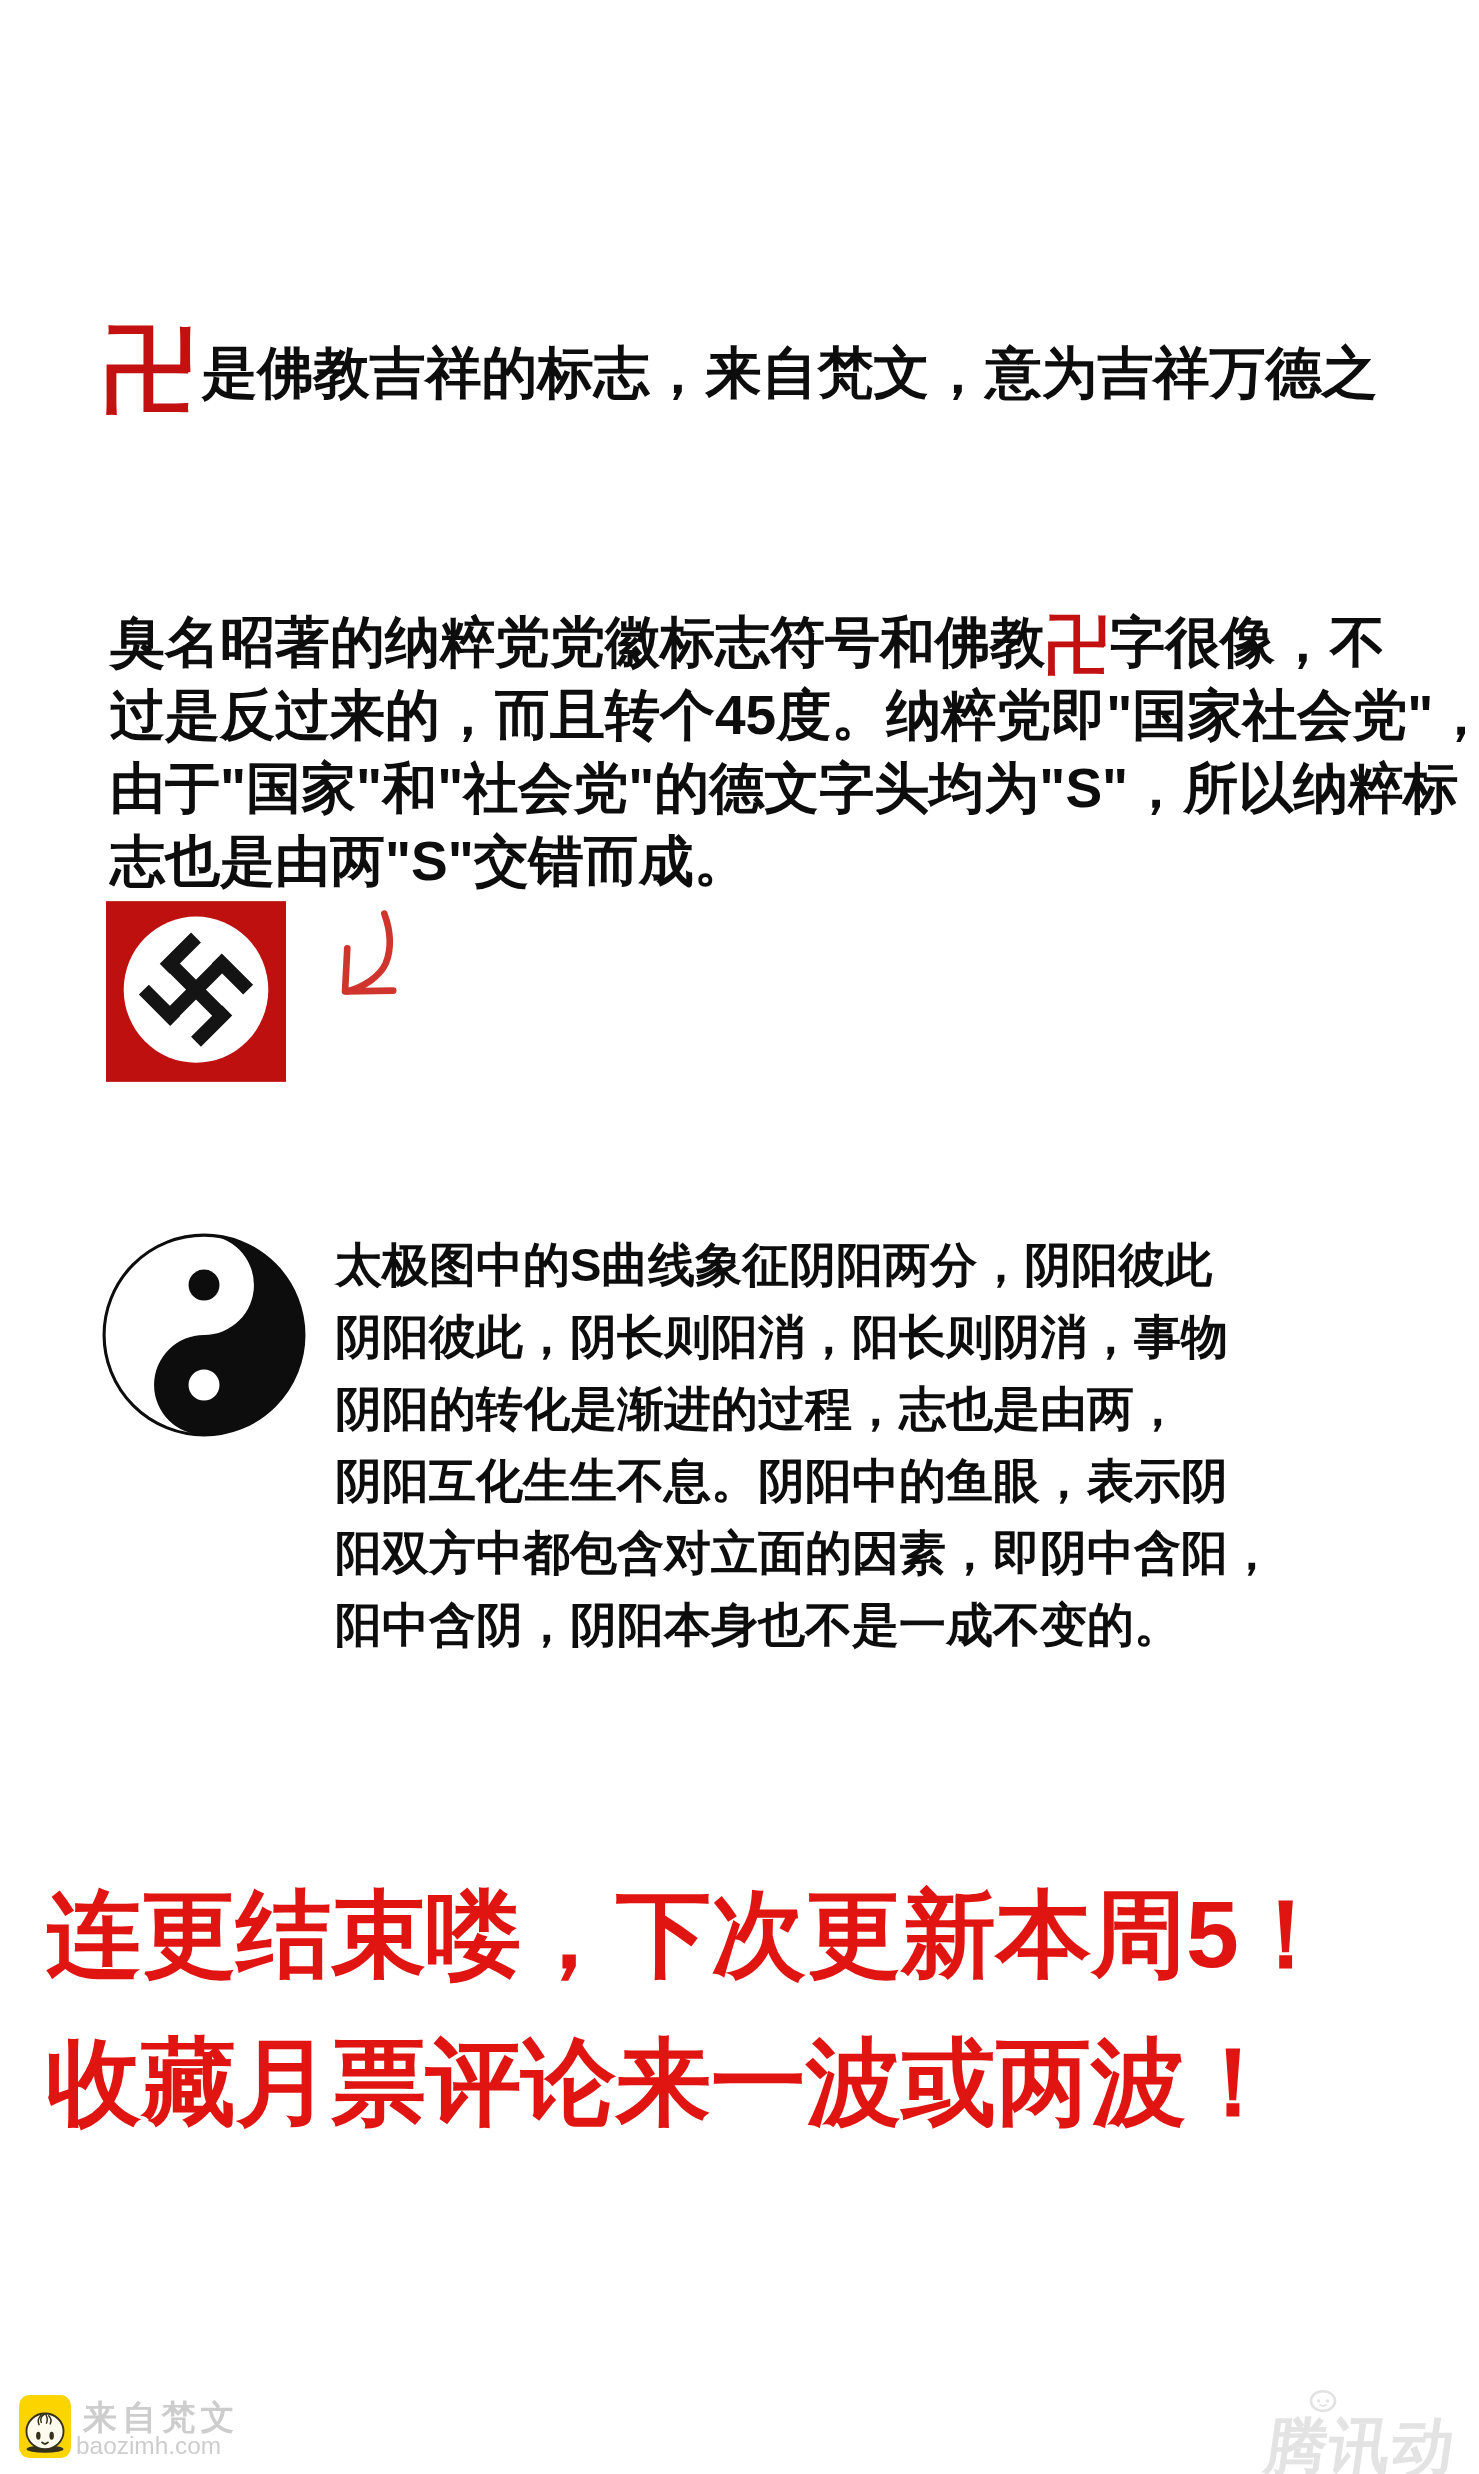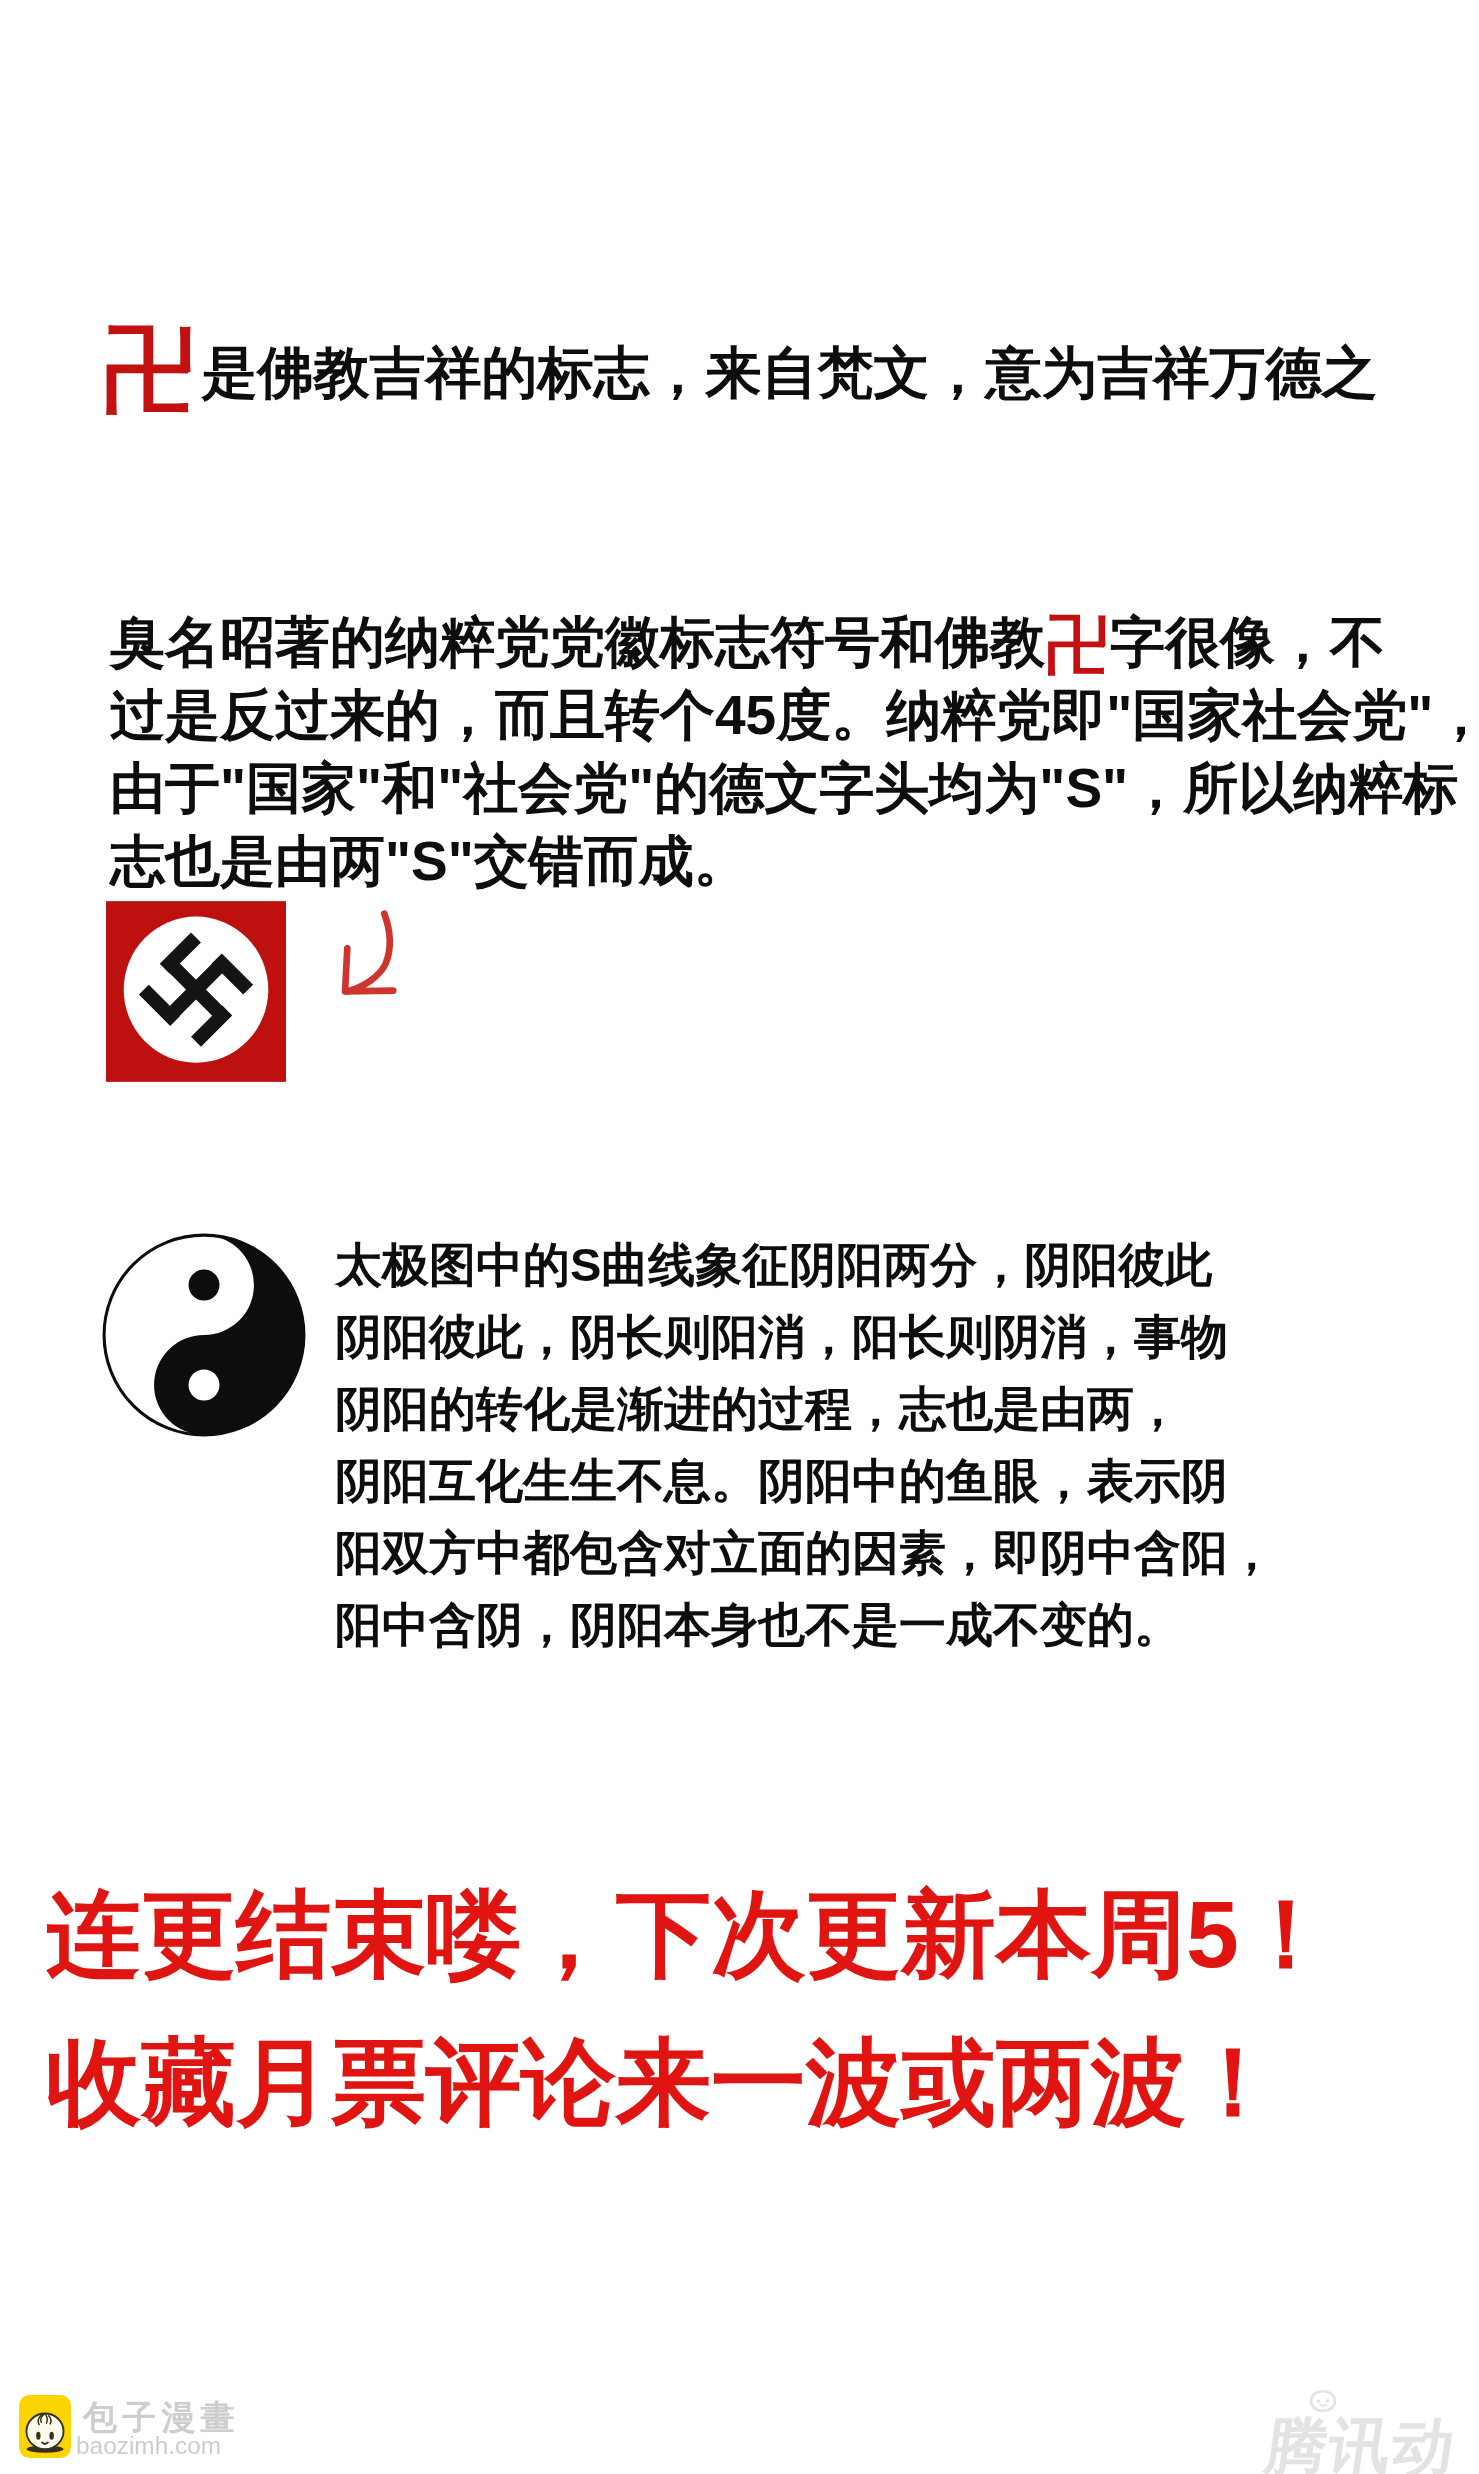--- a/index.html
+++ b/index.html
@@ -148,21 +148,21 @@
       <path d="M34,26 C30,28 28,33 30,37"></path>
       <path d="M36,26 C38,30 39,34 37,38"></path>
       <path d="M30,27 C26,31 25,36 27,40"></path>
       <path d="M40,28 C43,31 44,35 42,39"></path>
     </g>
     <ellipse cx="26" cy="55" rx="3" ry="5.5" fill="#35301c"></ellipse>
     <ellipse cx="44" cy="55" rx="3" ry="5.5" fill="#35301c"></ellipse>
     <path d="M31,64 Q35,68 39,64" stroke="#35301c" stroke-width="2.5" fill="none" stroke-linecap="round"></path>
   </svg>
 
-  <div class="site-name">包子漫畫</div>
+  <div class="site-name">来自梵文</div>
   <div class="site-url">baozimh.com</div>
 
   <svg class="tencent-mascot" viewBox="0 0 40 32">
     <ellipse cx="20" cy="16" rx="16" ry="13" fill="#ffffff" stroke="#e3e3e3" stroke-width="3.5"></ellipse>
     <circle cx="14" cy="16" r="2.4" fill="#e3e3e3"></circle>
     <circle cx="26" cy="16" r="2.4" fill="#e3e3e3"></circle>
     <path d="M16,21 Q20,24 24,21" stroke="#e3e3e3" stroke-width="2.5" fill="none" stroke-linecap="round"></path>
   </svg>
   <div class="tencent-watermark">腾讯动漫</div>
 

